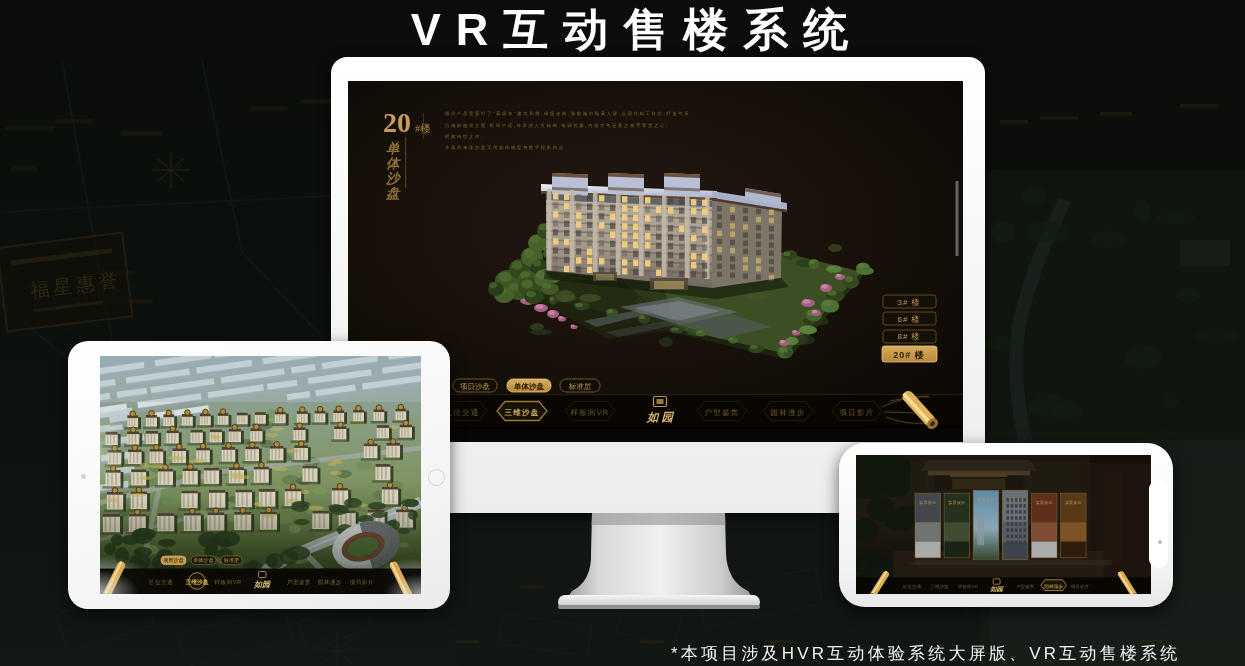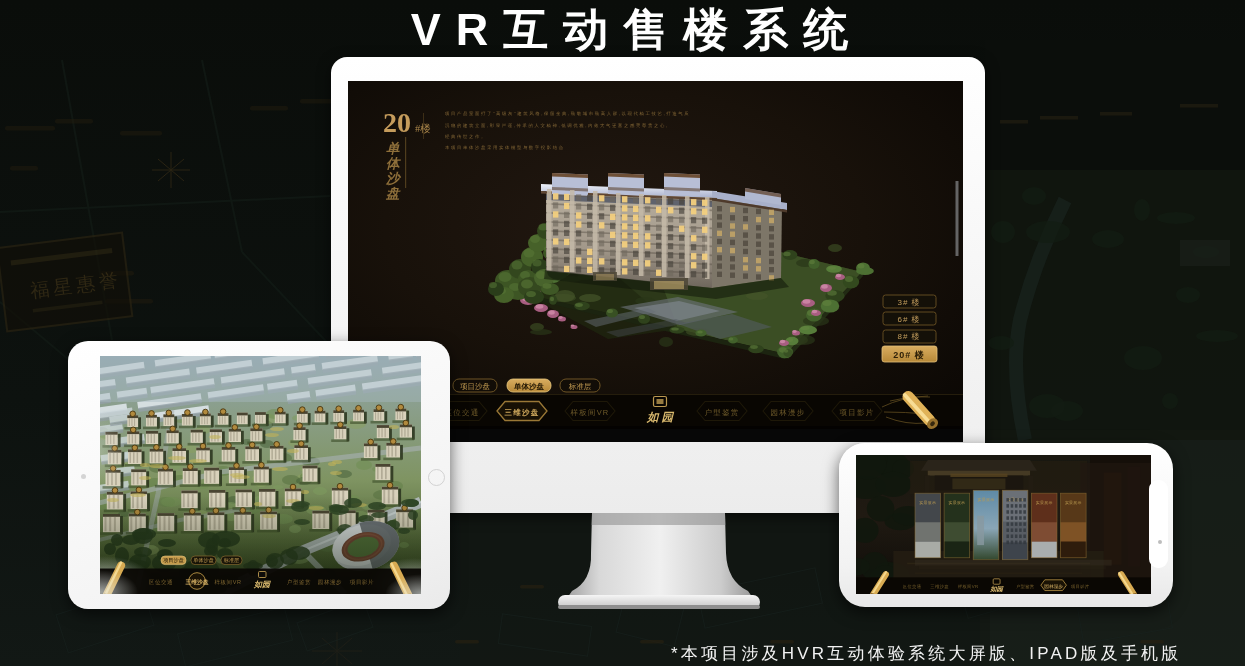--- a/index.html
+++ b/index.html
@@ -1770,12 +1770,12 @@
       <rect x="272.8" y="117" width="6.4" height="30" rx="3" fill="#d8ab52"></rect>
 <rect x="274" y="117" width="2" height="30" rx="1" fill="#f4d78d"></rect>
 <ellipse cx="276" cy="146" rx="3.2" ry="2.7" fill="#8a6527"></ellipse>
     </g>
   </svg>
 
 <div class="abs" style="left:1149px;top:480px;width:19px;height:88px;background:#ffffff;border-radius:9px;"></div>
 
 <div class="abs" style="left:1158px;top:540px;width:4px;height:4px;background:#bdbdbd;border-radius:50%;"></div>
 
-<div class="abs" style="left:671px;top:642px;color:#f2f2f2;font-size:17px;letter-spacing:3.2px;">*本项目涉及HVR互动体验系统大屏版、IPAD版及手机版</div>
+<div class="abs" style="left:671px;top:642px;color:#f2f2f2;font-size:17px;letter-spacing:3.2px;">*本项目涉及HVR互动体验系统大屏版、VR互动售楼系统</div>
 </body></html>

